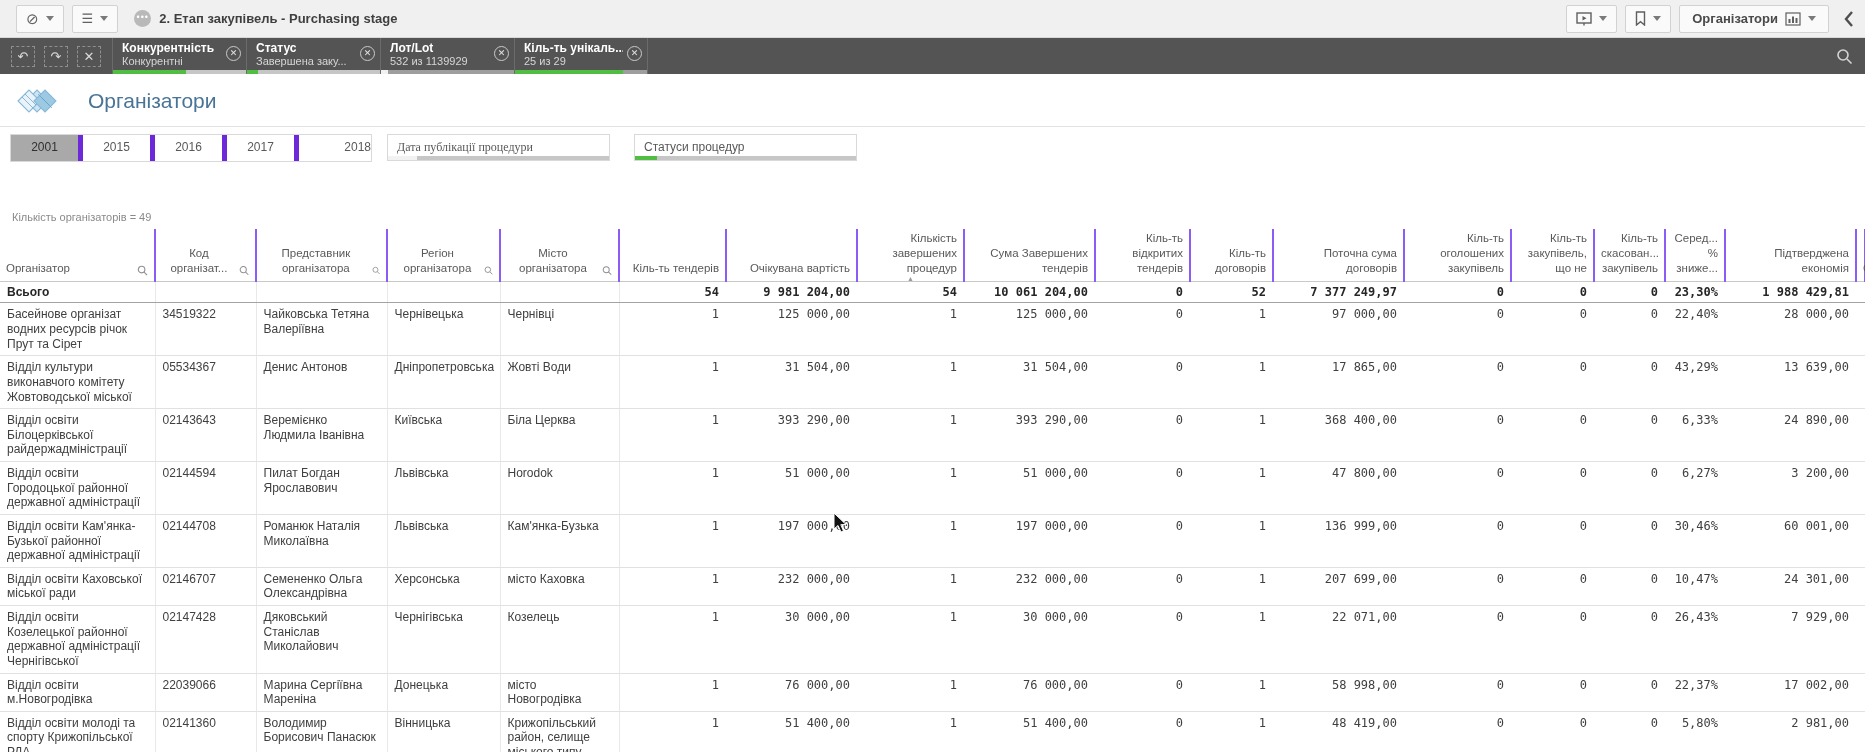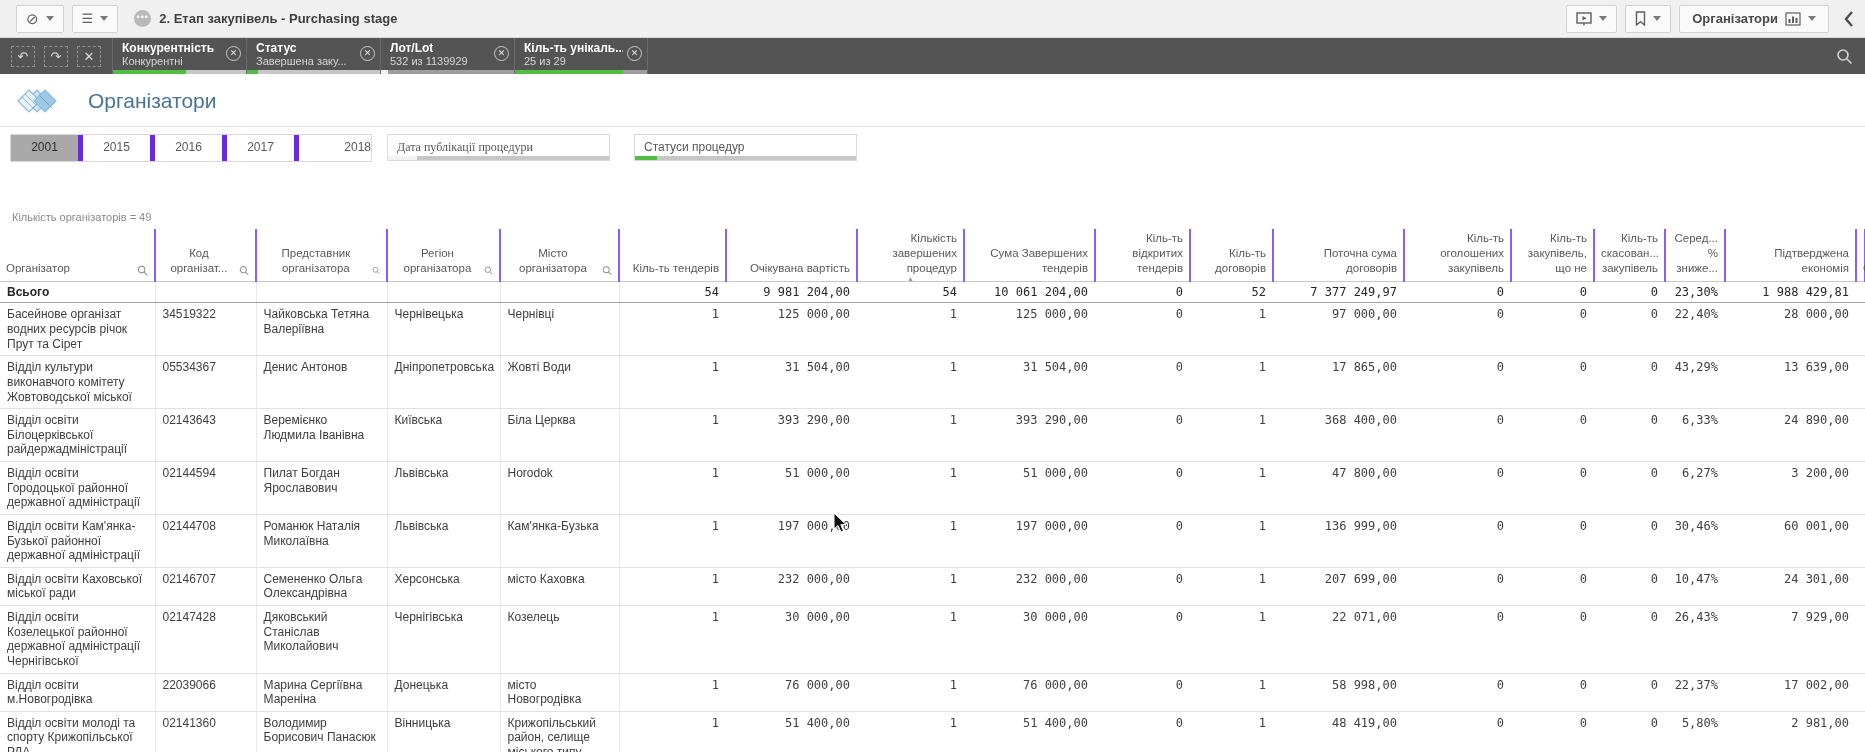--- a/index.html
+++ b/index.html
@@ -63,21 +63,21 @@
     padding:2px 6px 5px; border-right:2px solid #8b5cf6; border-bottom:1px solid #c9c9c9;
     position:relative; cursor:pointer; background:#fff; }
   th.num-h { text-align:right; }
   .th-flex { display:flex; justify-content:space-between; align-items:flex-end; gap:3px; }
   .sort-asc { position:absolute; left:50%; bottom:-1px; transform:translateX(-50%);
     font-size:7px; color:#9a9a9a; line-height:7px; }
   td { vertical-align:top; padding:4px 7px; color:#404040; line-height:1.22;
     border-bottom:1px solid #e1e1e1; }
   td.txt { border-right:1px solid #e9e9e9; }
   td.num { font-family:"DejaVu Sans Mono", monospace; text-align:right; white-space:nowrap; font-size:12px; }
-  tr.totals td { font-weight:normal; color:#262626; border-top:1px solid #a3a3a3; border-bottom:1px solid #a3a3a3;
+  tr.totals td { font-weight:bold; color:#262626; border-top:1px solid #a3a3a3; border-bottom:1px solid #a3a3a3;
     padding:3px 7px; }
   .cursor { position:absolute; left:833px; top:512px; z-index:50; pointer-events:none; }
 </style>
 </head>
 <body>
 
 <div class="topbar">
   <div class="tb-btn">
     <span style="font-size:15px;">⊘</span>
     <span class="caret"></span>

